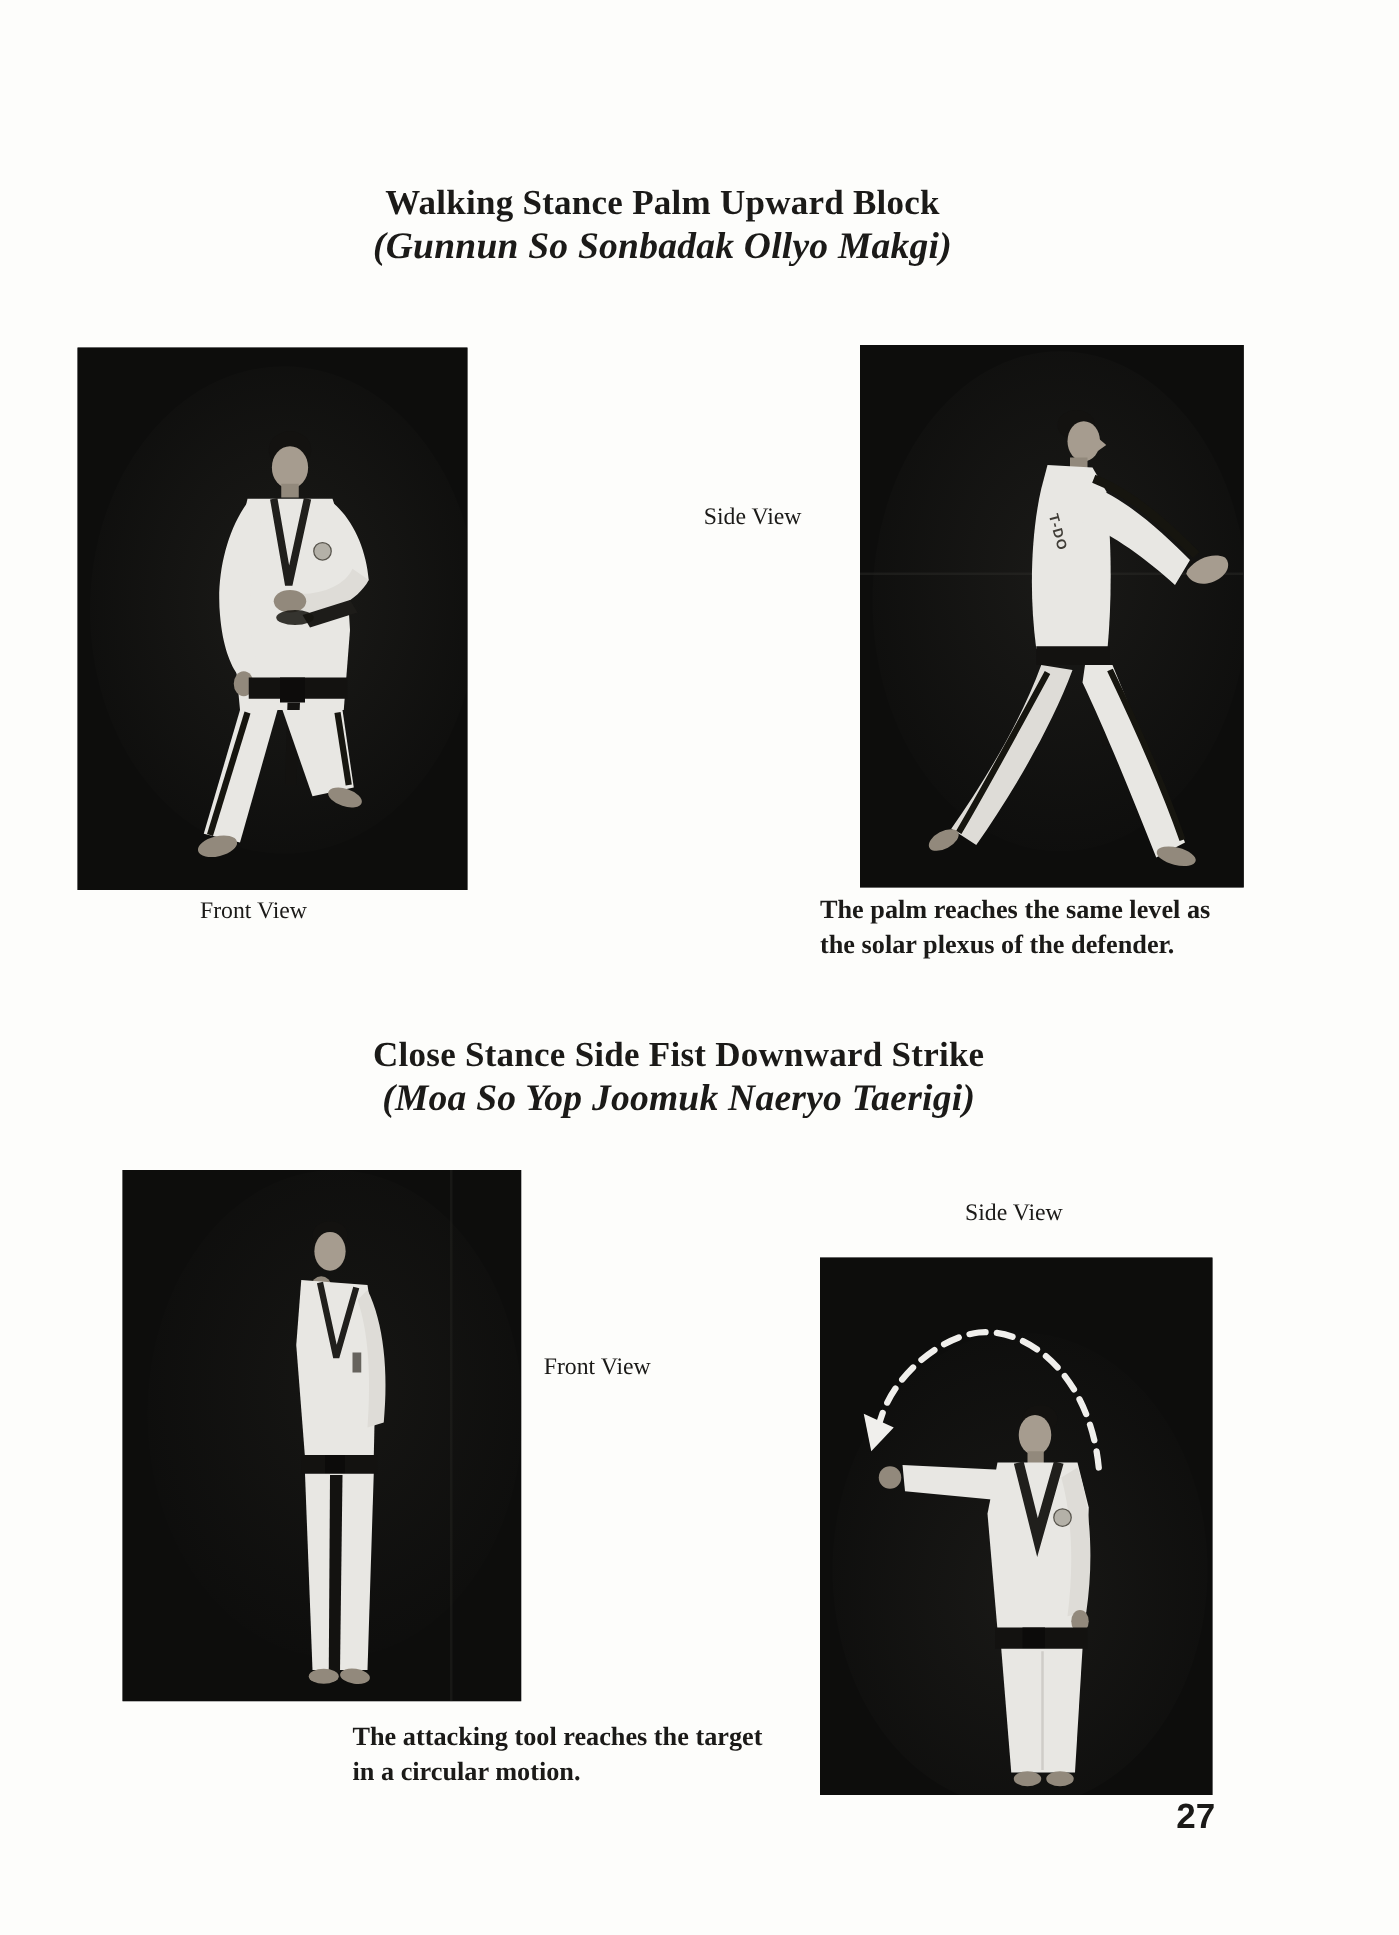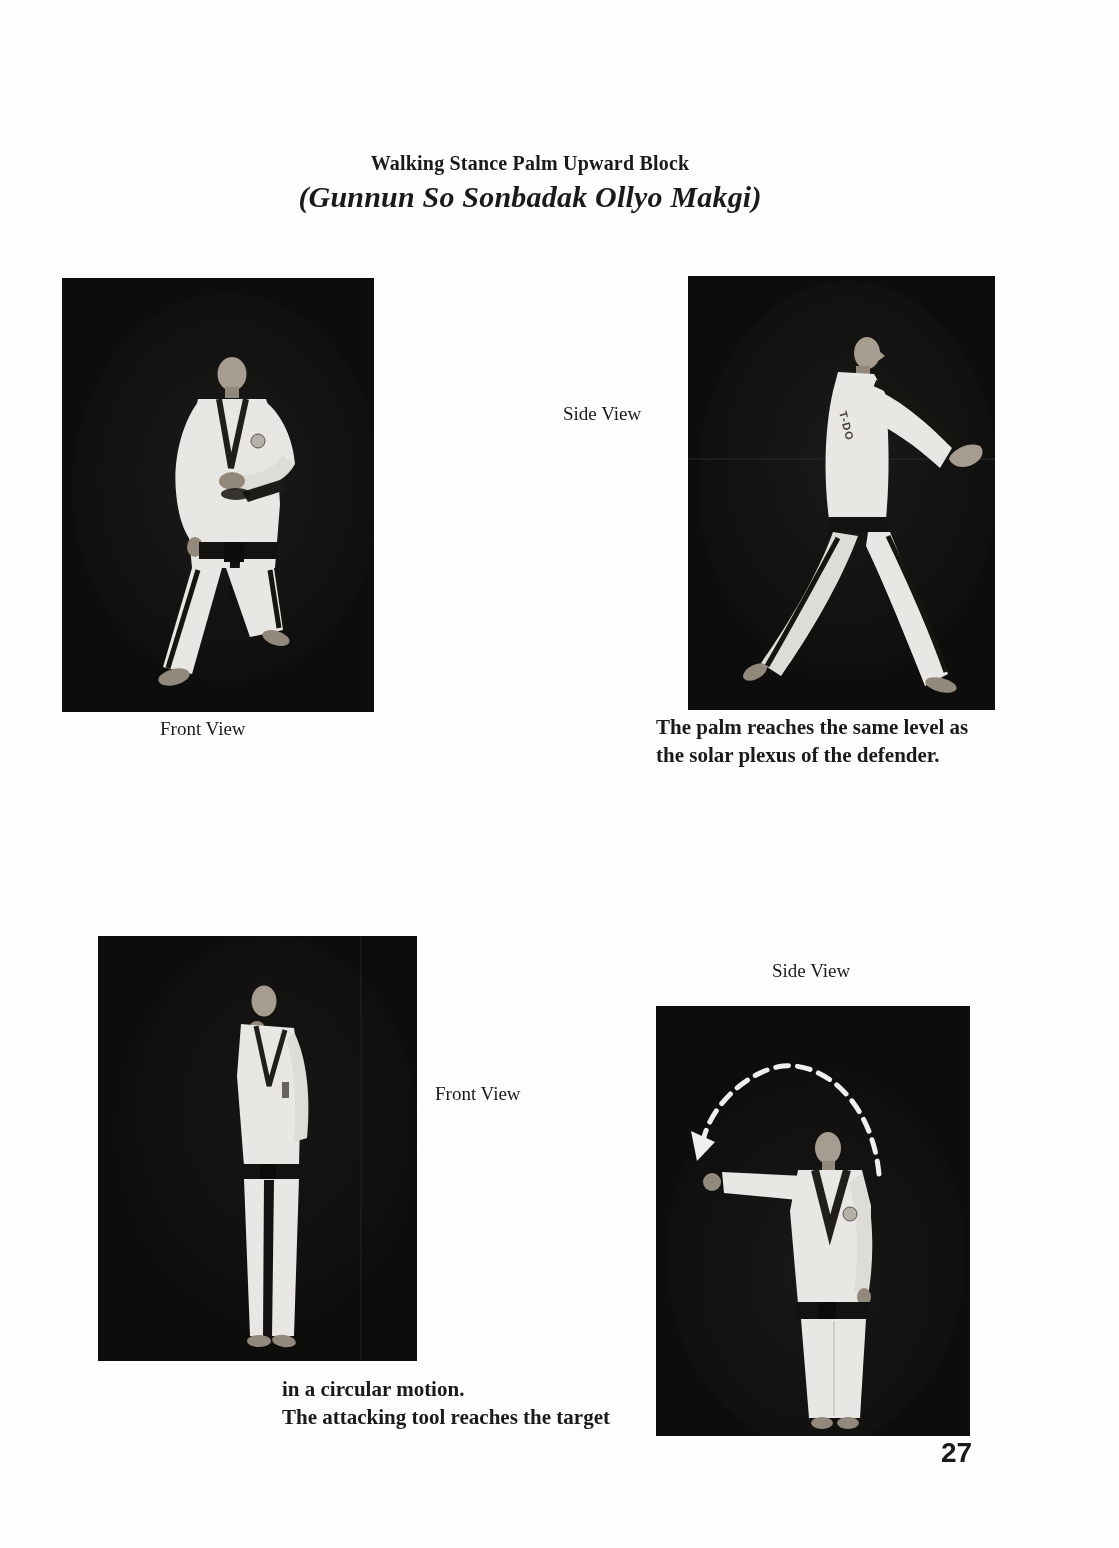--- a/index.html
+++ b/index.html
@@ -12,21 +12,21 @@
   body{
     width:1119px;height:1548px;
     background:var(--paper);
     font-family:"Liberation Serif", serif;
     color:var(--ink);
     position:relative;
     overflow:hidden;
   }
   .page{position:absolute;inset:0;}
   .title-block{position:absolute;text-align:center;}
-  .title{font-size:20px;font-weight:bold;line-height:34px;letter-spacing:.2px;}
+  .title{font-size:28px;font-weight:bold;line-height:34px;letter-spacing:.2px;}
   .subtitle{font-size:30px;font-weight:bold;font-style:italic;line-height:33px;letter-spacing:.2px;}
   .tb1{left:230px;top:146px;width:600px;}
   .tb2{left:243px;top:828px;width:600px;}
   .view-label{position:absolute;font-size:19px;font-weight:normal;white-space:nowrap;}
   .lbl-front1{left:160px;top:718px;}
   .lbl-side1{left:563px;top:403px;}
   .lbl-side2{left:772px;top:960px;}
   .lbl-front2{left:435px;top:1083px;}
   .caption{position:absolute;font-size:21px;font-weight:bold;line-height:27.5px;}
   .cap1{left:656px;top:714px;width:360px;}
@@ -135,20 +135,22 @@
   </figure>
 
   <div class="view-label lbl-front1">Front View</div>
 
   <div class="caption cap1">
     <div>The palm reaches the same level as</div>
     <div>the solar plexus of the defender.</div>
   </div>
 
   <div class="title-block tb2">
+    <div class="title">Close Stance Side Fist Downward Strike</div>
+    <div class="subtitle">(Moa So Yop Joomuk Naeryo Taerigi)</div>
   </div>
 
   <figure class="photo photo3">
     <svg viewBox="0 0 319 425">
       <defs>
         <radialGradient id="glow3" cx="52%" cy="45%" r="60%">
           <stop offset="0%" stop-color="#272622" stop-opacity="0.8"></stop>
           <stop offset="100%" stop-color="#272622" stop-opacity="0"></stop>
         </radialGradient>
       </defs>
@@ -210,19 +212,19 @@
         <path d="M180 313 L 193 313 L 191 400 L 178 400 Z" fill="#0e0d0c"></path>
         <path d="M145 313 L 210 313 L 204 412 L 153 412 Z" class="dobok"></path>
         <path d="M178 315 L 178 410" stroke="#cfcdc8" stroke-width="2" fill="none"></path>
         <ellipse cx="166" cy="417" rx="11" ry="6" class="skin-dk"></ellipse>
         <ellipse cx="192" cy="417" rx="11" ry="6" class="skin-dk"></ellipse>
       </g>
     </svg>
   </figure>
 
   <div class="caption cap2">
+    <div>The attacking tool reaches the target</div>
     <div>in a circular motion.</div>
-    <div>The attacking tool reaches the target</div>
   </div>
 
   <div class="page-number">27</div>
 
 </div>
 
 </body></html>

